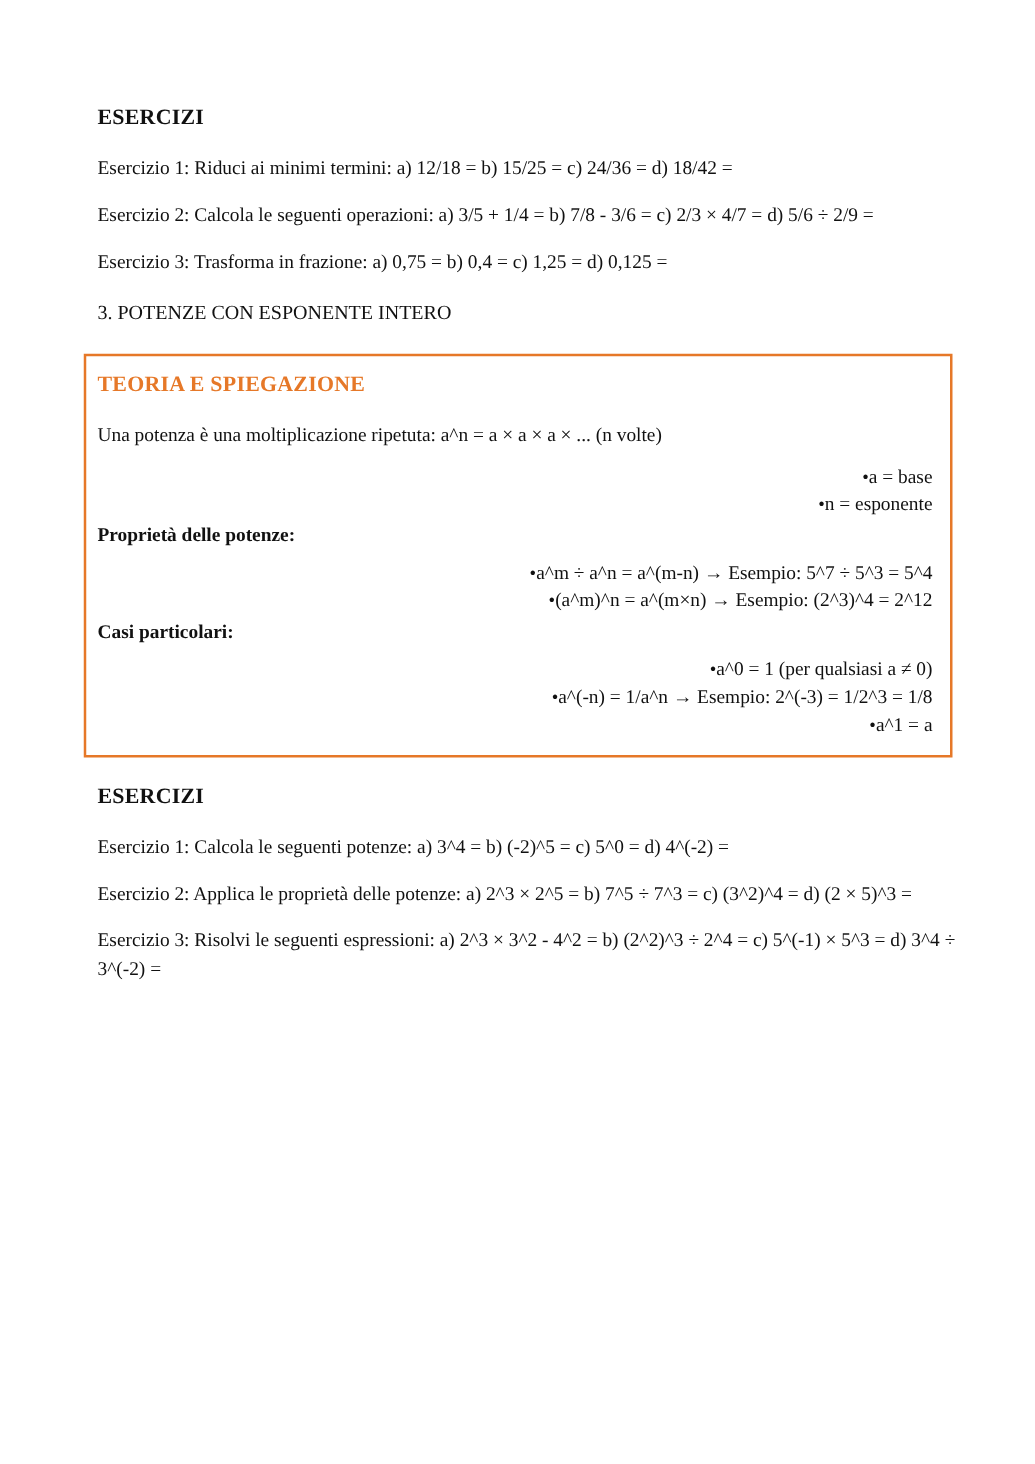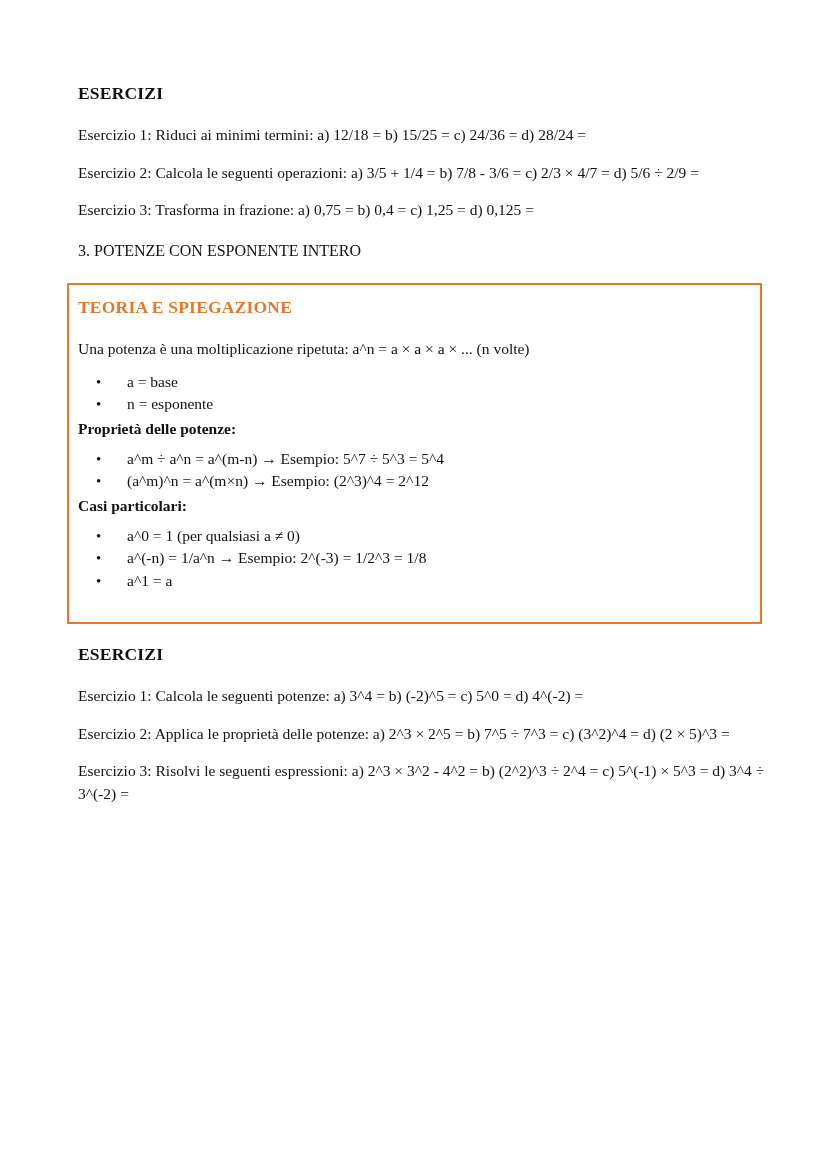--- a/index.html
+++ b/index.html
@@ -38,21 +38,21 @@
     font-size: 16px;
     font-weight: normal;
     line-height: 27px;
     margin: 13px 0 19px 0;
   }
 
   .theory-box {
     width: 695px;
     margin-left: -11px;
     border: 2px solid #e67828;
-    padding: 12px 14px 28px 9px;
+    padding: 12px 14px 10px 9px;
     margin-bottom: 19px;
   }
   .box-title {
     color: #e67828;
     font-size: 17.5px;
     font-weight: bold;
     line-height: 20px;
     margin: 0 0 21px 0;
     letter-spacing: 0.2px;
   }
@@ -65,20 +65,21 @@
     font-size: 15.5px;
     font-weight: bold;
     line-height: 22px;
     margin: 0;
   }
   ul.blist {
     list-style: none;
     margin: 8px 0 2px 0;
     padding: 0 0 0 18px;
     font-size: 15.5px;
+    text-align: right;
   }
   ul.blist li { line-height: 22.5px; }
   ul.blist li::before {
     content: "\2022";
     display: inline-block;
     width: 31px;
     font-size: 15px;
   }
 
   .sec-bottom .h-section { margin-top: 20px; }
@@ -86,21 +87,21 @@
 </head>
 <body>
 
 <div class="page">
   <div class="content">
 
     <div class="sec-top">
       <h2 class="h-section">ESERCIZI</h2>
 
       <p class="exercise">
-        <span class="ex-label">Esercizio 1:</span><span> Riduci ai minimi termini: a) 12/18 = b) 15/25 = c) 24/36 = d) 28/24 =</span>
+        <span class="ex-label">Esercizio 1:</span><span> Riduci ai minimi termini: a) 12/18 = b) 15/25 = c) 24/36 = d) 18/42 =</span>
       </p>
       <p class="exercise">
         <span class="ex-label">Esercizio 2:</span><span> Calcola le seguenti operazioni: a) 3/5 + 1/4 = b) 7/8 - 3/6 = c) 2/3 × 4/7 = d) 5/6 ÷ 2/9 =</span>
       </p>
       <p class="exercise">
         <span class="ex-label">Esercizio 3:</span><span> Trasforma in frazione: a) 0,75 = b) 0,4 = c) 1,25 = d) 0,125 =</span>
       </p>
     </div>
 
     <h1 class="chapter-title">3. POTENZE CON ESPONENTE INTERO</h1>

